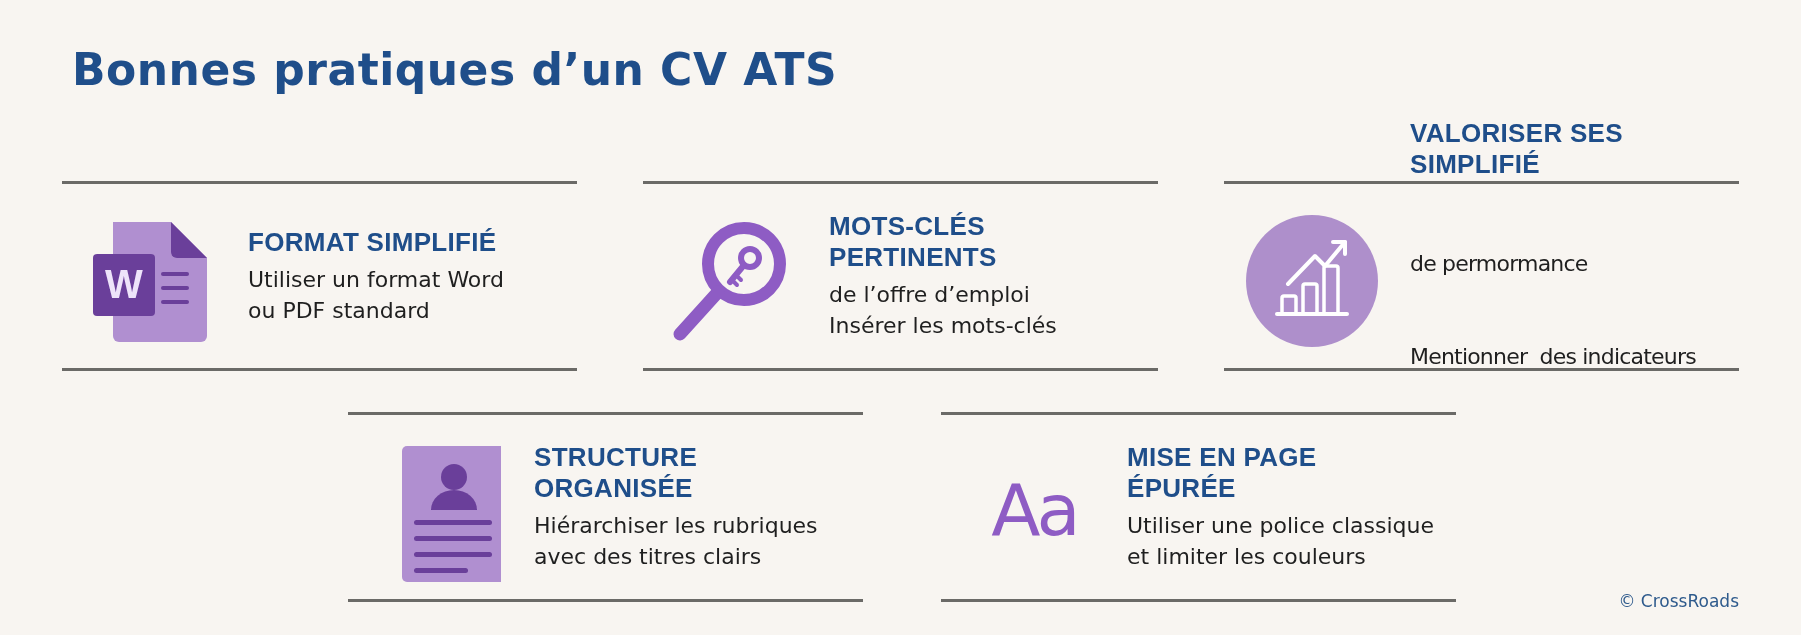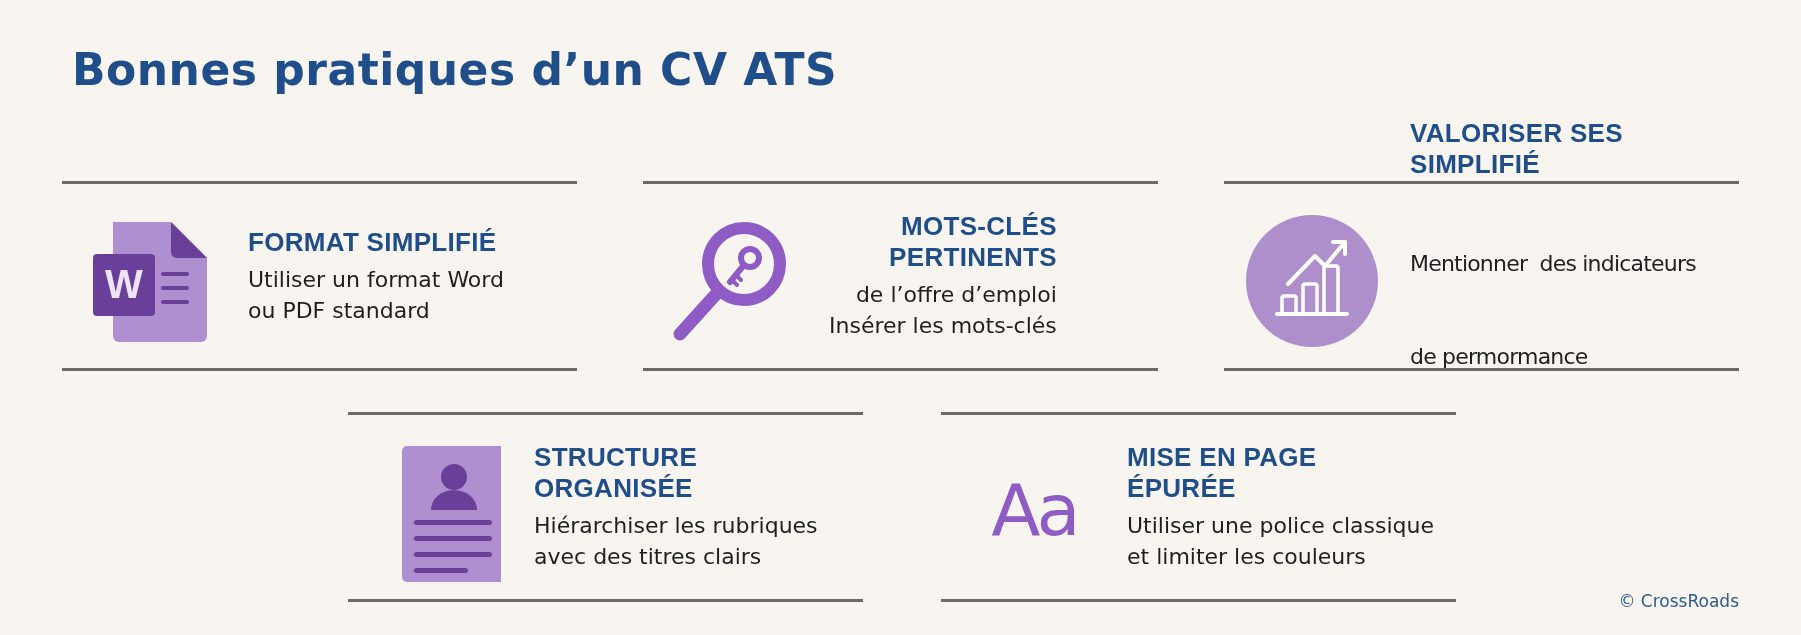--- a/index.html
+++ b/index.html
@@ -78,21 +78,21 @@
       <div>FORMAT SIMPLIFIÉ</div>
     </div>
     <div class="desc">
       <div>Utiliser un format Word</div>
       <div>ou PDF standard</div>
     </div>
   </div>
   <div class="rule bottom"></div>
 </div>
 
-<div class="card" style="left:643px; top:181px;text-align:right;">
+<div class="card" style="left:643px; top:181px;">
   <div class="rule top"></div>
   <div class="icon">
     <svg width="130" height="135" viewBox="0 0 130 135">
       <circle cx="78" cy="50" r="36" fill="none" stroke="#8e5cc4" stroke-width="12"></circle>
       <line x1="52" y1="78" x2="14" y2="120" stroke="#8e5cc4" stroke-width="13" stroke-linecap="round"></line>
       <circle cx="84" cy="44" r="9" fill="none" stroke="#8e5cc4" stroke-width="6"></circle>
       <line x1="78" y1="51" x2="64" y2="68" stroke="#8e5cc4" stroke-width="6" stroke-linecap="round"></line>
       <line x1="70" y1="61" x2="75" y2="66" stroke="#8e5cc4" stroke-width="4" stroke-linecap="round"></line>
       <line x1="66" y1="66" x2="71" y2="71" stroke="#8e5cc4" stroke-width="4" stroke-linecap="round"></line>
     </svg>
@@ -122,22 +122,22 @@
       <polyline points="43,70 70,42 80,52 100,28" fill="none" stroke="#fff" stroke-width="4" stroke-linecap="round" stroke-linejoin="round"></polyline>
       <polyline points="88,28 100,28 100,40" fill="none" stroke="#fff" stroke-width="4" stroke-linecap="round" stroke-linejoin="round"></polyline>
     </svg>
   </div>
   <div class="text">
     <div class="heading">
       <div>VALORISER SES</div>
       <div>SIMPLIFIÉ</div>
     </div>
     <div class="desc tight" style="white-space:pre;">
+      <div>de permormance</div>
       <div>Mentionner  des indicateurs</div>
-      <div>de permormance</div>
     </div>
   </div>
   <div class="rule bottom"></div>
 </div>
 
 <div class="card" style="left:348px; top:412px;">
   <div class="rule top"></div>
   <div class="icon">
     <svg width="130" height="140" viewBox="0 0 130 140">
       <rect x="31" y="4" width="104" height="136" rx="5" fill="#b08fd0"></rect>

